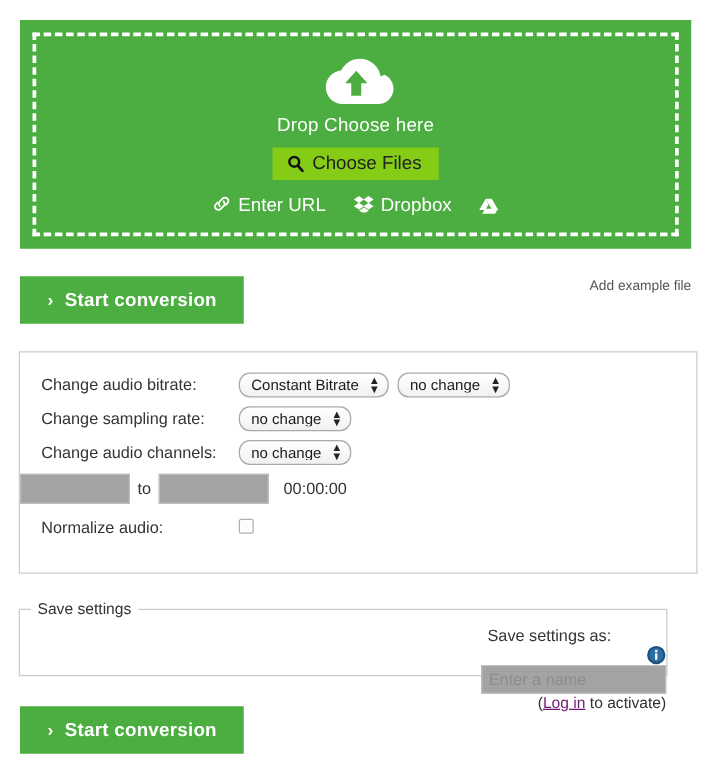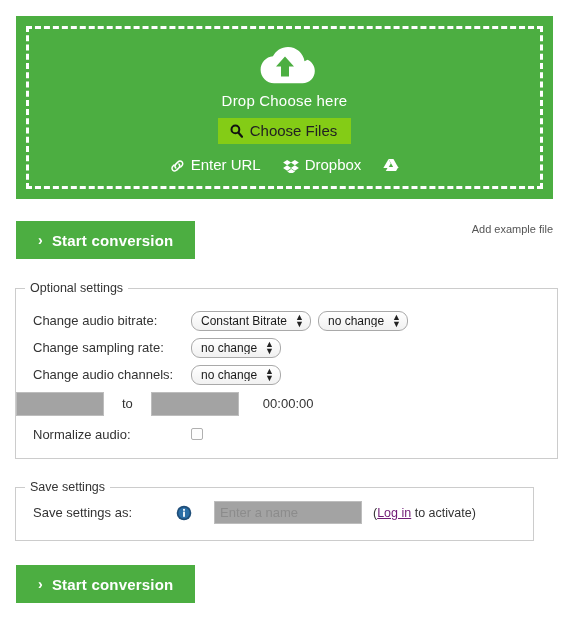--- a/index.html
+++ b/index.html
@@ -70,21 +70,21 @@
   .source-row {
     margin-top: 12px;
     display: flex;
     align-items: center;
     gap: 22px;
     color: #ffffff;
     font-size: 15px;
   }
   .source-link {
     display: flex;
-    align-items: flex-end;
+    align-items: flex-start;
     gap: 6px;
     color: #ffffff;
     text-decoration: none;
     cursor: pointer;
     white-space: nowrap;
   }
   .source-link svg { display: block; }
 
   
   .start-btn {
@@ -219,21 +219,21 @@
     height: 12px;
     border: 1px solid #b0b0b0;
     border-radius: 2px;
     background: #fdfdfd;
     margin: 0;
     cursor: pointer;
   }
 
   
   .save-body { padding: 7px 0 0 0; }
-  .save-row { display: flex; align-items: center; }
+  .save-row { display: flex; align-items: flex-end; flex-direction: column; }
   .save-row .lbl { width: 160px; padding-left: 17px; box-sizing: border-box; font-size: 13px; }
   .info-icon { width: 16px; height: 16px; display: block; }
   .name-input {
     width: 148px;
     height: 23px;
     margin-left: 22px;
     font-size: 13px;
   }
   .name-input::placeholder { color: #8c8c8c; }
   .activate-note { font-size: 12.5px; color: #333333; margin-left: 11px; }
@@ -305,21 +305,20 @@
 
 <div class="btn-row-top">
   <button class="start-btn">
     <span class="chev">›</span>
     <span>Start conversion</span>
   </button>
   <span class="add-example">Add example file</span>
 </div>
 
 <fieldset class="panel" id="optional-settings">
-  <legend>Optional settings</legend>
 
   <div class="settings-body">
 
     <div class="srow">
       <span class="lbl">Change audio bitrate:</span>
       <span class="ctrls">
         <span class="sel-wrap">
           <select class="pill">
             <option>Constant Bitrate</option>
           </select>
@@ -352,21 +351,21 @@
         <span class="sel-wrap">
           <select class="pill">
             <option>no change</option>
           </select>
           <span class="arrows">▲<br>▼</span>
         </span>
       </span>
     </div>
 
     <div class="srow" style="min-height:31px">
-      <span class="ctrls" style="gap:12px">
+      <span class="ctrls" style="gap:0">
         <input class="txt trim-in" type="text" value="" style="">
         <span class="to-word">to</span>
         <input class="txt trim-in" type="text" value="" style="">
         <span class="tcode">00:00:00</span>
       </span>
     </div>
 
     <div class="srow" style="min-height:30px">
       <span class="lbl">Normalize audio:</span>
       <span class="ctrls">

